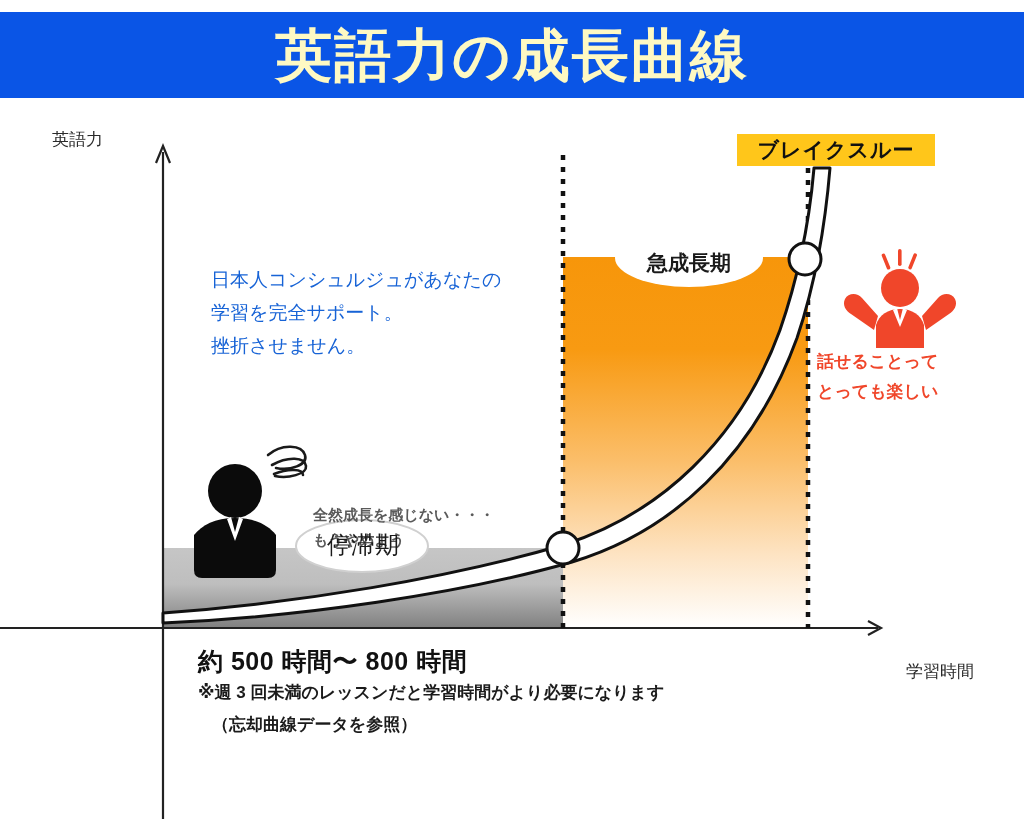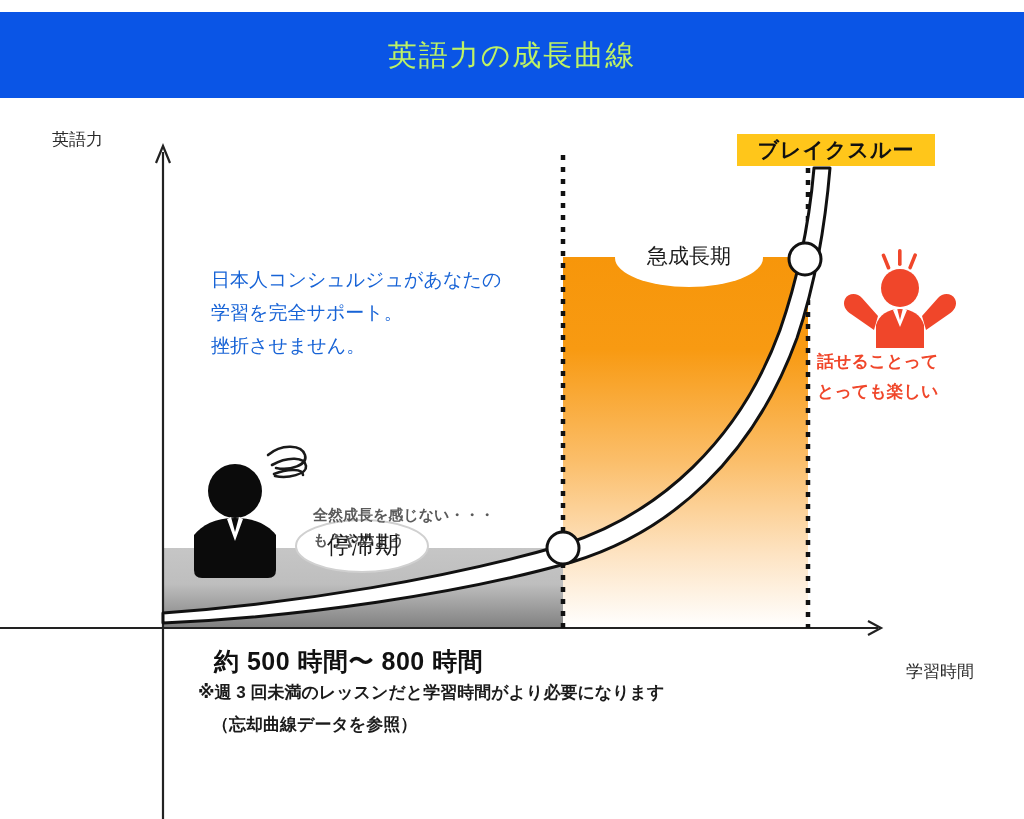--- a/index.html
+++ b/index.html
@@ -9,22 +9,22 @@
     position:relative;
   }
   #stage{position:absolute;left:0;top:0;width:1024px;height:819px;}
 
   
   .banner{
     position:absolute;left:0;top:12px;width:1024px;height:86px;
     display:flex;align-items:center;justify-content:center;
   }
   .banner-title{
-    color:#bef264;font-size:29px;line-height:1;letter-spacing:2px;
-    font-weight:400;
+    color:#fef9c3;font-size:57px;line-height:1;letter-spacing:2px;
+    font-weight:700;
   }
 
   
   svg.chart{position:absolute;left:0;top:0;width:1024px;height:819px;}
 
   
   .lbl{position:absolute;white-space:pre;}
 
   .axis-y-label{left:52px;top:128px;font-size:17px;color:#2a2a2a;}
   .axis-x-label{left:906px;top:660px;font-size:17px;color:#2a2a2a;}
@@ -42,30 +42,30 @@
   .badge-breakthrough{
     left:737px;top:134px;width:198px;height:32px;background:#FFC61A;
     display:flex;align-items:center;justify-content:center;
     font-size:21px;color:#111;font-weight:700;letter-spacing:1px;
   }
 
   .ellipse-label{
     position:absolute;display:flex;align-items:center;justify-content:center;
     font-size:21px;color:#1a1a1a;
   }
-  .ellipse-rapid{left:625px;top:233px;width:128px;height:46px;}
+  .ellipse-rapid{left:625px;top:240px;width:128px;height:46px;font-weight:bold;}
   .ellipse-stall{left:308px;top:524px;width:110px;height:42px;font-size:24px;}
 
   .red-note{
     left:817px;top:347px;font-size:17px;color:#F0462A;line-height:30px;
     font-weight:700;
   }
 
   .bottom-main{
-    left:214px;top:645px;font-size:25px;color:#111;font-weight:700;
+    left:198px;top:645px;font-size:25px;color:#111;font-weight:700;
     letter-spacing:.5px;
   }
   .bottom-sub{
     left:198px;top:681px;font-size:17px;color:#1b1b1b;font-weight:700;
   }
   .bottom-sub2{
     left:212px;top:713px;font-size:17px;color:#1b1b1b;font-weight:700;
   }
 </style>
 </head>

